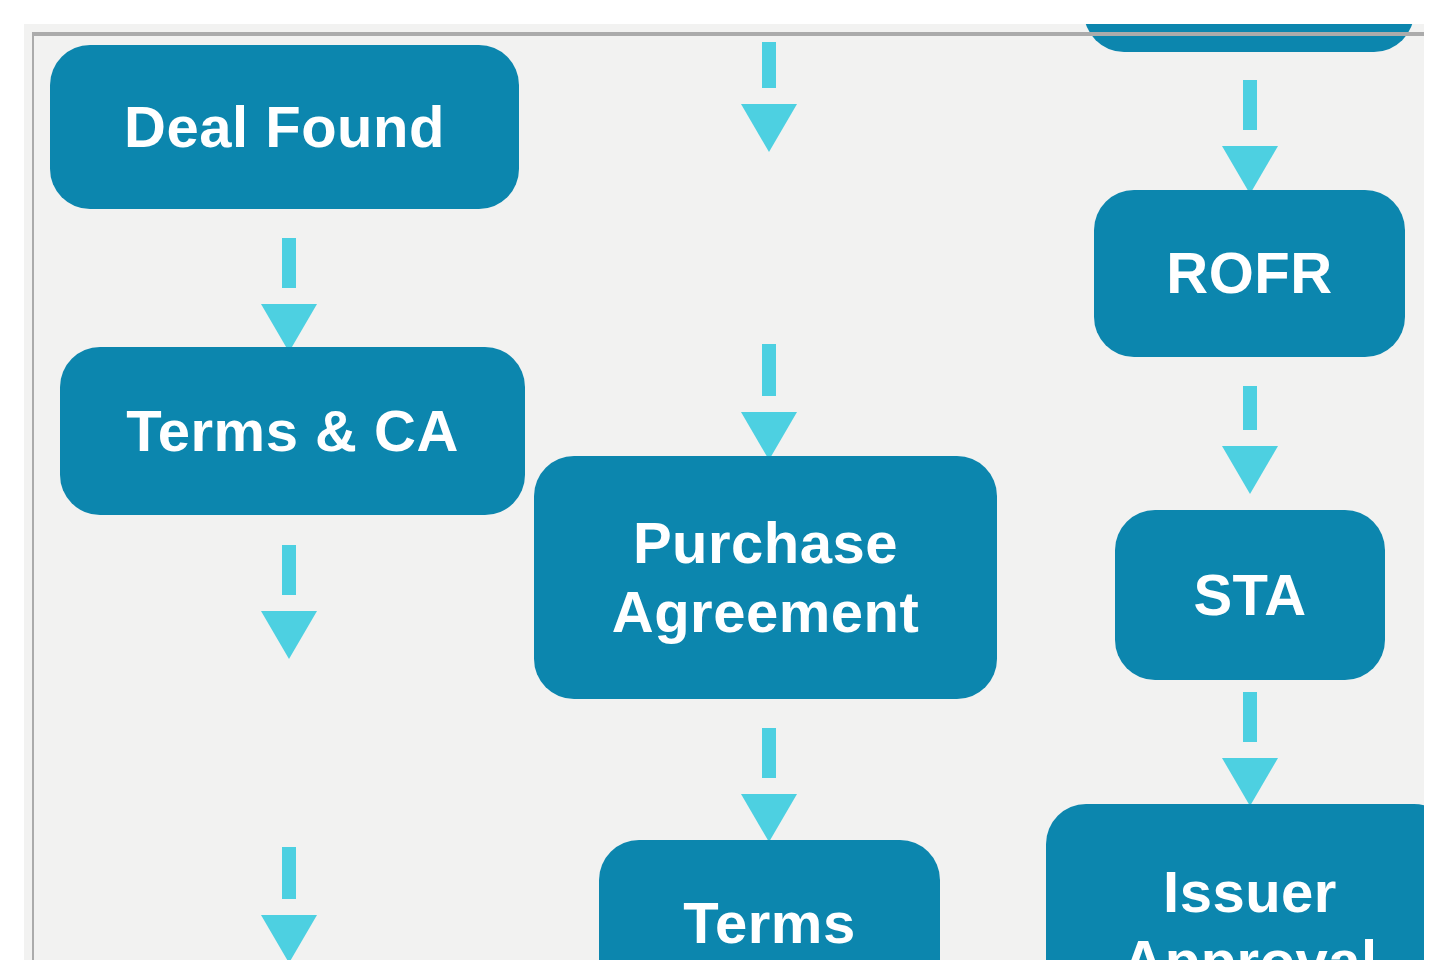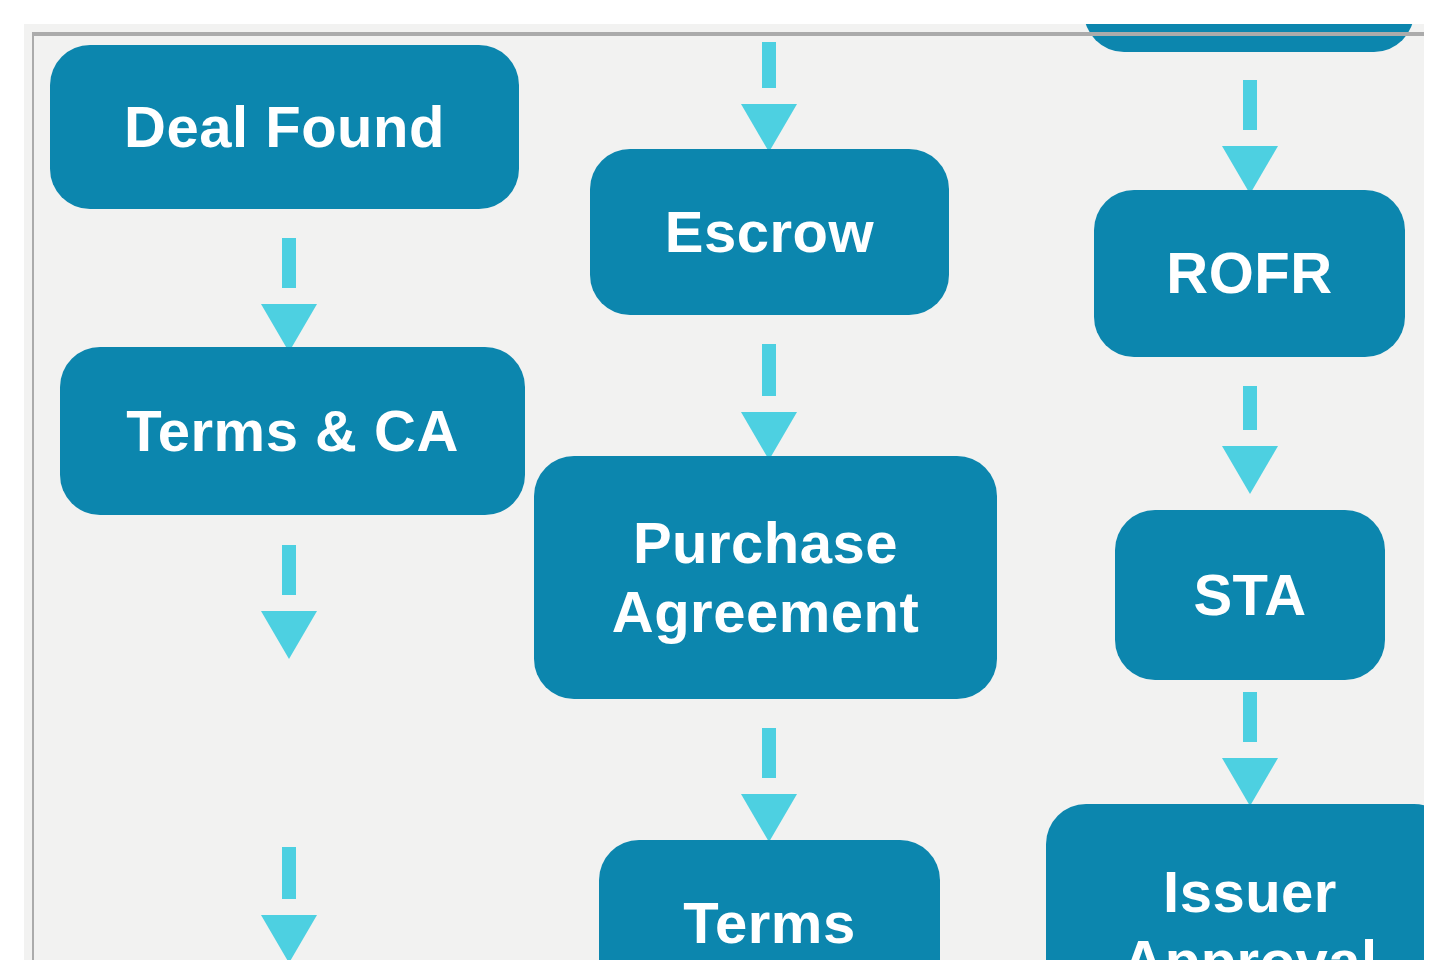--- a/index.html
+++ b/index.html
@@ -91,23 +91,20 @@
     <div class="arrow-head"></div>
   </div>
 
   <div class="node" style="left:77px; top:928px; width:366px; height:164px;"></div>
 
   <div class="arrow" style="left:709px; top:2px;">
     <div class="arrow-stem" style="height:46px;"></div>
     <div class="arrow-head"></div>
   </div>
 
-  <div class="node" style="left:558px; top:117px; width:359px; height:166px;">
-    <span>Escrow</span>
-  </div>
 
   <div class="arrow" style="left:709px; top:304px;">
     <div class="arrow-stem" style="height:52px;"></div>
     <div class="arrow-head"></div>
   </div>
 
   <div class="node" style="left:502px; top:424px; width:463px; height:243px;">
     <span>Purchase Agreement</span>
   </div>
 

